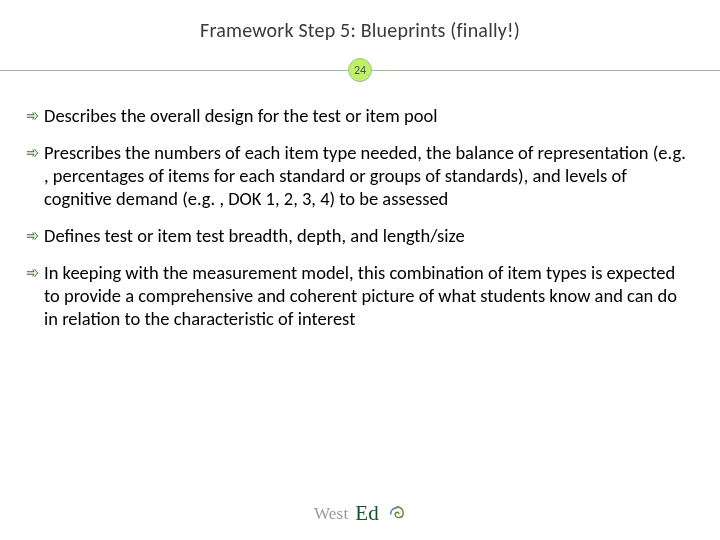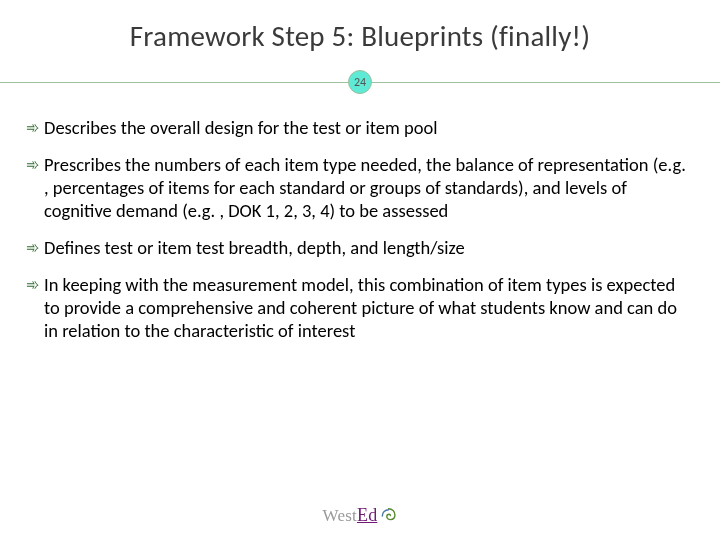--- a/index.html
+++ b/index.html
@@ -11,21 +11,21 @@
     color: #222;
     position: relative;
     overflow: hidden;
   }
   .slide {
     width: 100%;
     height: 100%;
     position: relative;
   }
   .title {
-    font-size: 29px;
+    font-size: 20px;
     font-weight: 400;
     color: #3a3a3a;
     text-align: center;
     padding-top: 18px;
     padding-bottom: 10px;
     letter-spacing: 0.2px;
   }
   .rule-wrap {
     position: relative;
     height: 24px;
@@ -41,21 +41,21 @@
   }
   .page-badge {
     position: absolute;
     left: 50%;
     top: 0;
     transform: translateX(-50%);
     width: 24px;
     height: 24px;
     border: 1px solid #9fbf9f;
     border-radius: 50%;
-    background: #5eead4;
+    background: #bef264;
     font-size: 12px;
     color: #555;
     display: flex;
     align-items: center;
     justify-content: center;
   }
   .content {
     padding: 10px 26px 0 26px;
   }
   .bullet {
@@ -77,34 +77,33 @@
     line-height: 23px;
     color: #000000;
   }
   .footer-logo {
     position: absolute;
     left: 50%;
     bottom: 14px;
     transform: translateX(-50%);
     display: flex;
     align-items: center;
-    gap: 0;
+    gap: 7px;
   }
   .logo-west {
     font-family: Georgia, "Times New Roman", serif;
     font-size: 17px;
     color: #9a9a9a;
     letter-spacing: 0.2px;
   }
   .logo-ed {
     font-family: Georgia, "Times New Roman", serif;
-    font-size: 18px;
-    color: #701a75;
+    font-size: 21px;
+    color: #14532d;
     letter-spacing: 0.2px;
-    text-decoration: underline;
   }
   .logo-swirl {
     width: 18px;
     height: 18px;
     margin-left: 2px;
   }
 </style>
 </head>
 <body>
 

